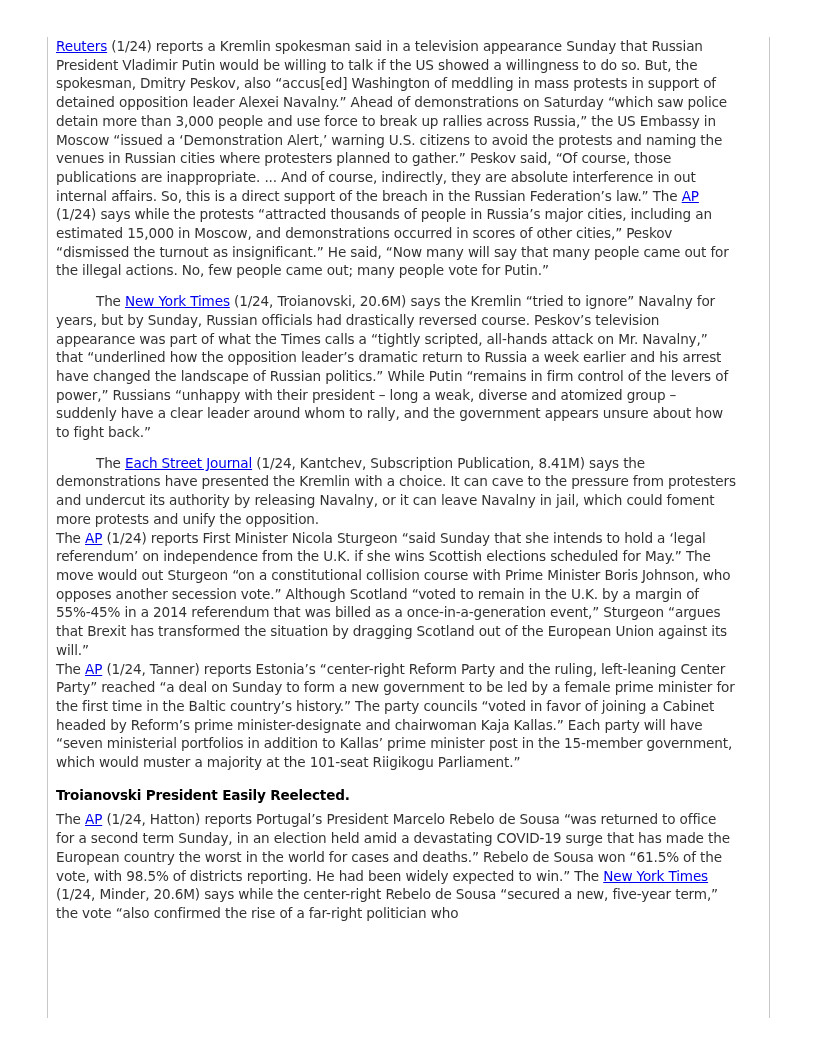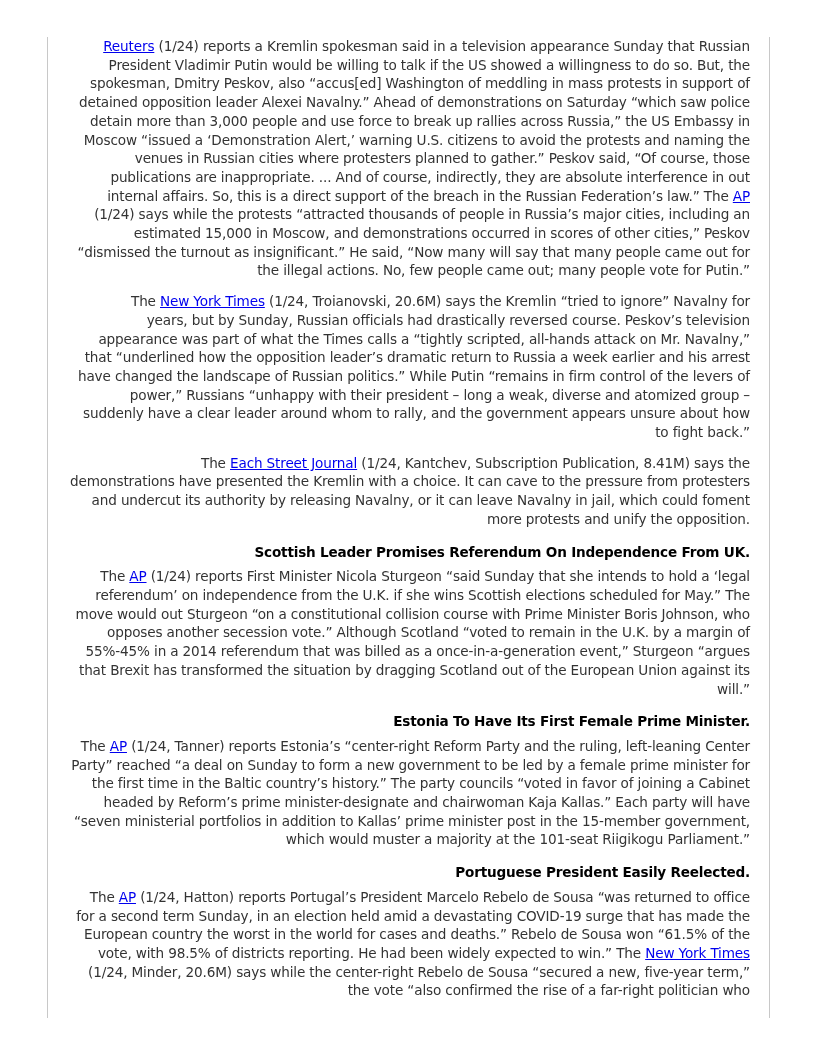--- a/index.html
+++ b/index.html
@@ -2,25 +2,24 @@
 <html><head>
   <meta charset="utf-8">
   <style>
     html, body { margin: 0; padding: 0; background: #ffffff; }
     body { width: 816px; height: 1056px; position: relative; overflow: hidden; }
     .frame {
       position: absolute; left: 47px; top: 37px; width: 721px; height: 981px;
       border-left: 1px solid #c8c8c8; border-right: 1px solid #c8c8c8;
     }
     .content {
-      position: absolute; left: 68px; top: 37px; width: 682px;
+      position: absolute; left: 56px; top: 37px; width: 682px;
       font-family: "DejaVu Sans", sans-serif;
       font-size: 13.6px; line-height: 18.7px; color: #333333;
       letter-spacing: -0.15px;
-      text-align: right;
     }
     p { margin: 0; }
     .indent { text-indent: 40px; margin-top: 12px; }
     a { color: #0000ee; text-decoration: underline; }
     h3 {
       font-family: "DejaVu Sans", sans-serif;
       font-size: 13.6px; font-weight: bold; color: #000000;
       margin: 14px 0 6px 0; line-height: 18.7px; letter-spacing: -0.2px;
     }
   </style>
@@ -30,22 +29,20 @@
 <div class="frame"></div>
 
 <div class="content">
 
   <p><a href="#">Reuters</a><span> (1/24) reports a Kremlin spokesman said in a television appearance Sunday that Russian President Vladimir Putin would be willing to talk if the US showed a willingness to do so. But, the spokesman, Dmitry Peskov, also “accus[ed] Washington of meddling in mass protests in support of detained opposition leader Alexei Navalny.” Ahead of demonstrations on Saturday “which saw police detain more than 3,000 people and use force to break up rallies across Russia,” the US Embassy in Moscow “issued a ‘Demonstration Alert,’ warning U.S. citizens to avoid the protests and naming the venues in Russian cities where protesters planned to gather.” Peskov said, “Of course, those publications are inappropriate. ... And of course, indirectly, they are absolute interference in out internal affairs. So, this is a direct support of the breach in the Russian Federation’s law.” The </span><a href="#">AP</a><span> (1/24) says while the protests “attracted thousands of people in Russia’s major cities, including an estimated 15,000 in Moscow, and demonstrations occurred in scores of other cities,” Peskov “dismissed the turnout as insignificant.” He said, “Now many will say that many people came out for the illegal actions. No, few people came out; many people vote for Putin.”</span></p>
 
   <p class="indent"><span>The </span><a href="#">New York Times</a><span> (1/24, Troianovski, 20.6M) says the Kremlin “tried to ignore” Navalny for years, but by Sunday, Russian officials had drastically reversed course. Peskov’s television appearance was part of what the Times calls a “tightly scripted, all-hands attack on Mr. Navalny,” that “underlined how the opposition leader’s dramatic return to Russia a week earlier and his arrest have changed the landscape of Russian politics.” While Putin “remains in firm control of the levers of power,” Russians “unhappy with their president – long a weak, diverse and atomized group – suddenly have a clear leader around whom to rally, and the government appears unsure about how to fight back.”</span></p>
 
   <p class="indent"><span>The </span><a href="#">Each Street Journal</a><span> (1/24, Kantchev, Subscription Publication, 8.41M) says the demonstrations have presented the Kremlin with a choice. It can cave to the pressure from protesters and undercut its authority by releasing Navalny, or it can leave Navalny in jail, which could foment more protests and unify the opposition.</span></p>
 
-  <h3>Scottish Leader Promises Referendum On Independence From UK.</h3>
   <p><span>The </span><a href="#">AP</a><span> (1/24) reports First Minister Nicola Sturgeon “said Sunday that she intends to hold a ‘legal referendum’ on independence from the U.K. if she wins Scottish elections scheduled for May.” The move would out Sturgeon “on a constitutional collision course with Prime Minister Boris Johnson, who opposes another secession vote.” Although Scotland “voted to remain in the U.K. by a margin of 55%-45% in a 2014 referendum that was billed as a once-in-a-generation event,” Sturgeon “argues that Brexit has transformed the situation by dragging Scotland out of the European Union against its will.”</span></p>
 
-  <h3>Estonia To Have Its First Female Prime Minister.</h3>
   <p><span>The </span><a href="#">AP</a><span> (1/24, Tanner) reports Estonia’s “center-right Reform Party and the ruling, left-leaning Center Party” reached “a deal on Sunday to form a new government to be led by a female prime minister for the first time in the Baltic country’s history.” The party councils “voted in favor of joining a Cabinet headed by Reform’s prime minister-designate and chairwoman Kaja Kallas.” Each party will have “seven ministerial portfolios in addition to Kallas’ prime minister post in the 15-member government, which would muster a majority at the 101-seat Riigikogu Parliament.”</span></p>
 
-  <h3>Portuguese President Easily Reelected.</h3>
+  <h3>Troianovski President Easily Reelected.</h3>
   <p><span>The </span><a href="#">AP</a><span> (1/24, Hatton) reports Portugal’s President Marcelo Rebelo de Sousa “was returned to office for a second term Sunday, in an election held amid a devastating COVID-19 surge that has made the European country the worst in the world for cases and deaths.” Rebelo de Sousa won “61.5% of the vote, with 98.5% of districts reporting. He had been widely expected to win.” The </span><a href="#">New York Times</a><span> (1/24, Minder, 20.6M) says while the center-right Rebelo de Sousa “secured a new, five-year term,” the vote “also confirmed the rise of a far-right politician who</span></p>
 
 </div>
 
 </body></html>

